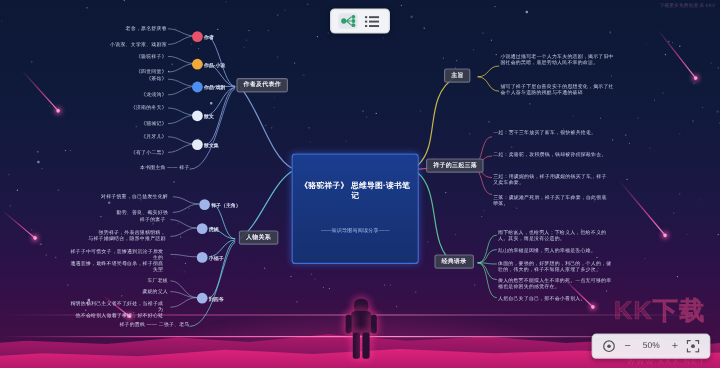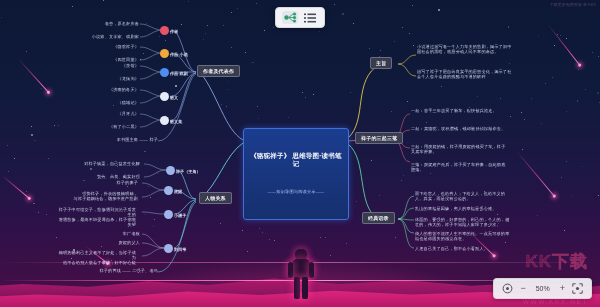--- a/index.html
+++ b/index.html
@@ -126,21 +126,21 @@
     border-radius:4px; padding:4px 8px;
     box-shadow:0 1px 4px rgba(0,0,0,.3);
   }
   .zb-ic { width:11px; height:11px; display:flex; align-items:center; justify-content:center; cursor:pointer; }
   .zb-txt { font-size:7px; color:#3c3f48; min-width:20px; text-align:center; }
   .zb-sym { font-size:9px; color:#50535c; cursor:pointer; line-height:1; user-select:none; }
 
   
   #wm-logo {
     position:absolute; right:12px; bottom:34px;
-    font-size:17px; font-weight:bold; letter-spacing:1px;
+    font-size:21px; font-weight:bold; letter-spacing:1px;
     color:rgba(255,60,120,.22);
     -webkit-text-stroke:.6px rgba(255,90,150,.30);
     pointer-events:none; white-space:nowrap;margin-left:38px;
   }
   #wm-url {
     position:absolute; right:12px; bottom:2px;
     font-size:6.5px; letter-spacing:1.6px;
     color:rgba(255,110,170,.30);
     pointer-events:none; white-space:nowrap;
   }

